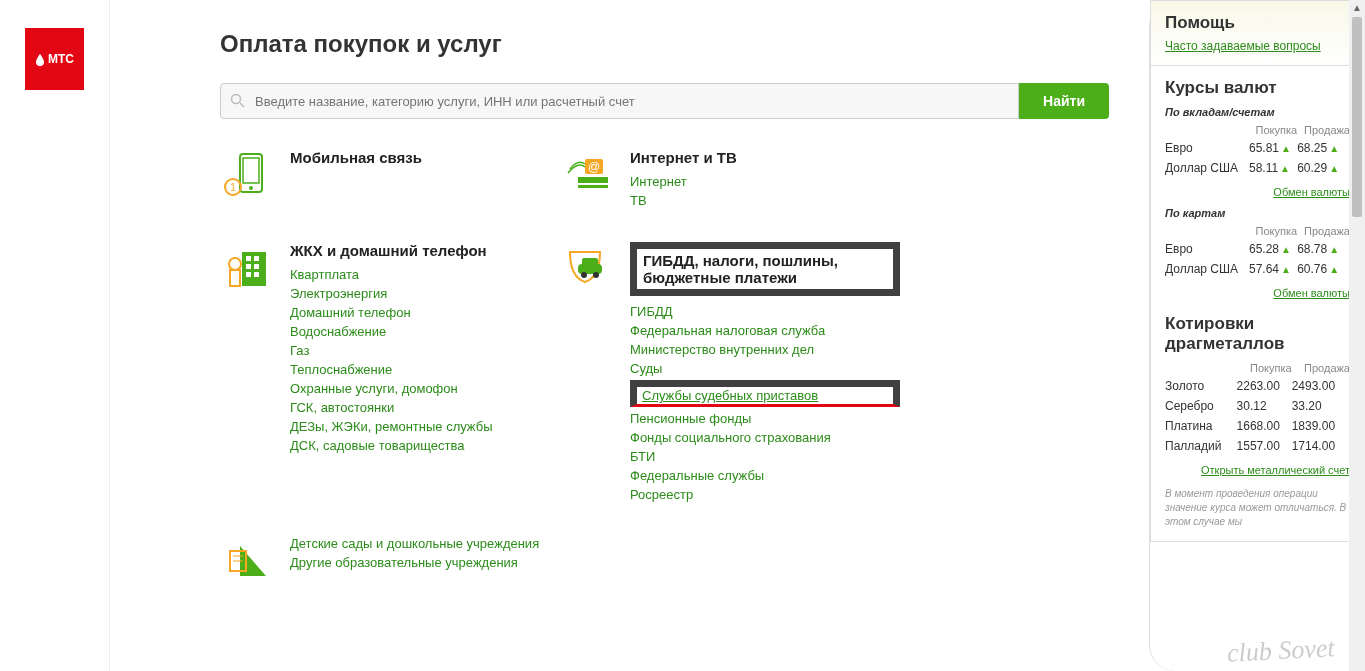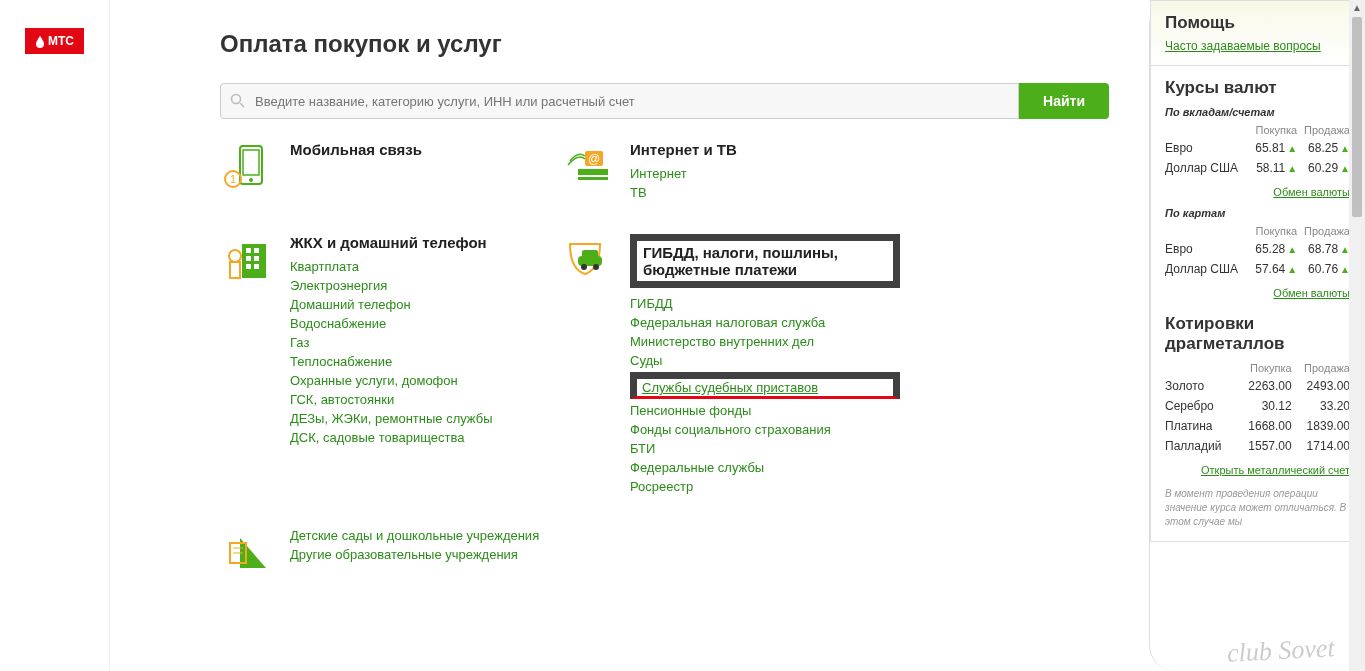--- a/index.html
+++ b/index.html
@@ -1,23 +1,23 @@
 <!DOCTYPE html>
 <html><head>
 <meta charset="utf-8">
 <style>
 * { margin: 0; padding: 0; box-sizing: border-box; }
 body { font-family: Arial, sans-serif; font-size: 13px; background: #fff; color: #333; }
 .page { display: flex; width: 1365px; height: 671px; overflow: hidden; position: relative; }
 .left-col { width: 110px; background: #fff; border-right: 1px solid #eee; padding-top: 28px; text-align: center; }
-.mts-logo { display: inline-block; background: #e30613; color: #fff; font-weight: bold; font-size: 12px; padding: 6px 10px; }
+.mts-logo { display: inline-block; background: #e30613; color: #fff; font-weight: bold; font-size: 12px; padding: 24px 10px; }
 .mts-logo svg { vertical-align: middle; margin-right: 3px; }
 .main-col { flex: 1; padding: 30px 40px 0 110px; }
 .title { font-size: 24px; font-weight: bold; margin-bottom: 25px; }
-.search-row { display: flex; margin-bottom: 22px; }
+.search-row { display: flex; margin-bottom: 30px; }
 .search-box { flex: 1; position: relative; }
 .search-input { width: 100%; height: 36px; border: 1px solid #ccc; border-radius: 4px 0 0 4px; padding: 0 10px 0 34px; font-size: 13px; color: #999; background: #f7f7f7; }
 .search-icon { position: absolute; left: 10px; top: 10px; color: #bbb; }
 .search-btn { background: #4caf1a; color: #fff; border: none; padding: 0 24px; height: 36px; font-weight: bold; border-radius: 0 4px 4px 0; cursor: pointer; font-size: 14px; }
 .cats { display: flex; flex-wrap: wrap; }
 .cat-block { width: 340px; margin-bottom: 30px; display: flex; }
 .cat-icon { width: 60px; height: 50px; margin-right: 10px; flex-shrink: 0; }
 .cat-body { flex: 1; }
 .cat-title { font-size: 15px; font-weight: bold; margin-bottom: 8px; color: #222; }
 .cat-links a { display: block; color: #2c8c1a; text-decoration: none; margin-bottom: 4px; font-size: 13px; }
@@ -27,21 +27,21 @@
 .sidebar { width: 216px; border-left: 1px solid #ddd; padding: 0; background: #fff; border-radius: 26px; }
 .side-block { border: 1px solid #ddd; border-top: none; padding: 12px 14px; }
 .side-block:first-child { border-top: 1px solid #ddd; background: linear-gradient(#f8f8e8,#fff); }
 .side-h { font-size: 17px; font-weight: bold; margin-bottom: 6px; }
 .side-link { color: #2c8c1a; text-decoration: underline; font-size: 12px; display: block; }
 .rates-sub { font-size: 11px; font-weight: bold; margin: 8px 0 4px; font-style: italic; }
 .rate-tbl { width: 100%; font-size: 12px; border-collapse: collapse; }
 .rate-tbl th { font-weight: normal; color: #888; text-align: right; padding: 2px 0; font-size: 11px; }
 .rate-tbl td { padding: 3px 0; }
 .rate-tbl td:first-child { text-align: left; }
-.rate-tbl td:nth-child(2), .rate-tbl td:nth-child(3) { text-align: right; }
+.rate-tbl td:nth-child(2), .rate-tbl td:nth-child(3) { text-align: left; }
 .arrow-up { color: #4caf1a; font-size: 10px; margin-left: 2px; }
 .exch-link { text-align: right; margin-top: 6px; }
 .exch-link a { color: #2c8c1a; font-size: 11px; text-decoration: underline; }
 .side-note { font-style: italic; color: #999; font-size: 10px; margin-top: 10px; line-height: 1.4; }
 .scrollbar { position: absolute; right: 0; top: 0; width: 16px; height: 100%; background: #f0f0f0; }
 .scrollbar-thumb { width: 10px; margin: 2px auto; background: #c0c0c0; height: 200px; border-radius: 2px; }
 .scrollbar-arrow { text-align: center; color: #666; font-size: 10px; padding: 2px 0; }
 .watermark { position: absolute; right: 30px; bottom: 5px; font-family: cursive; font-size: 26px; color: #ccc; font-style: italic; transform: rotate(-3deg); pointer-events: none; }
 </style>
 </head>

